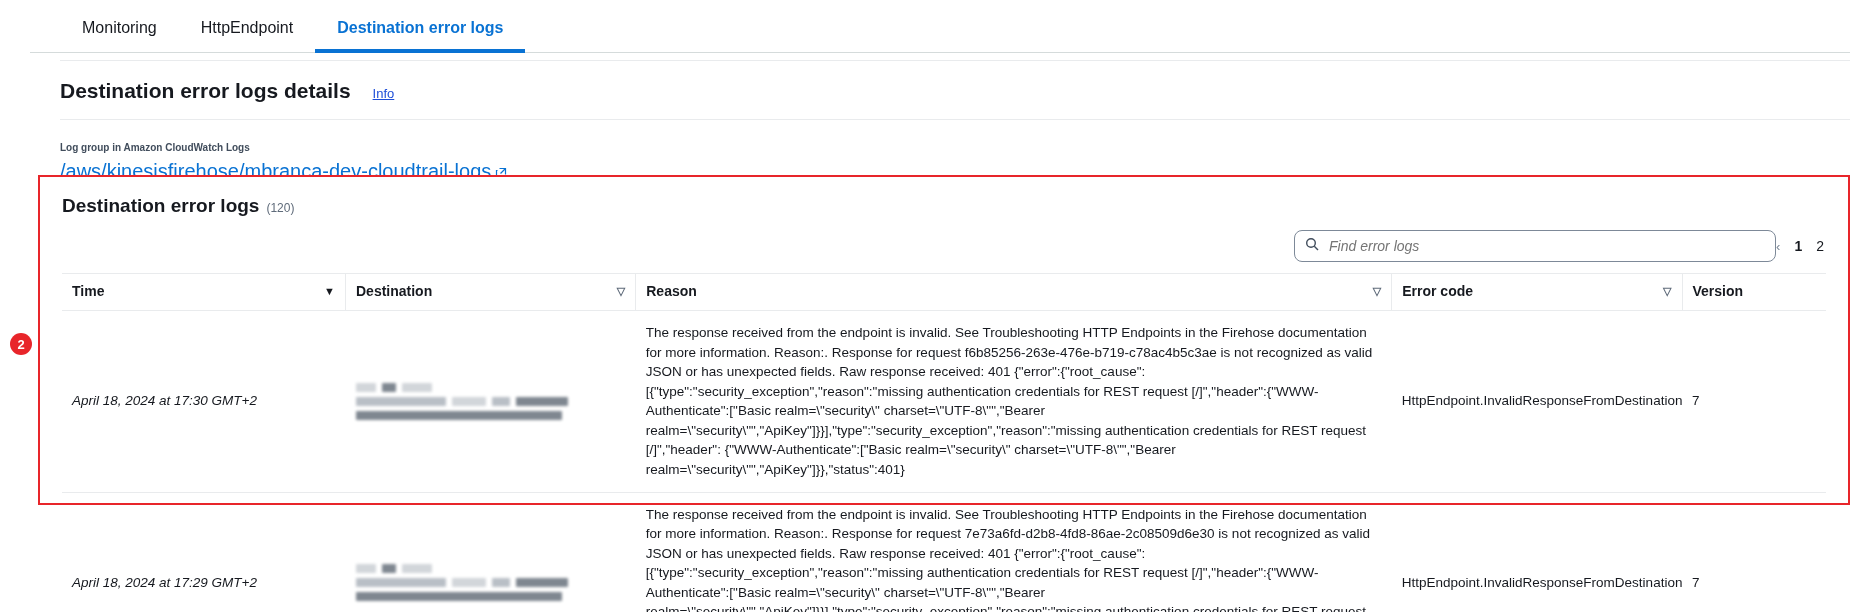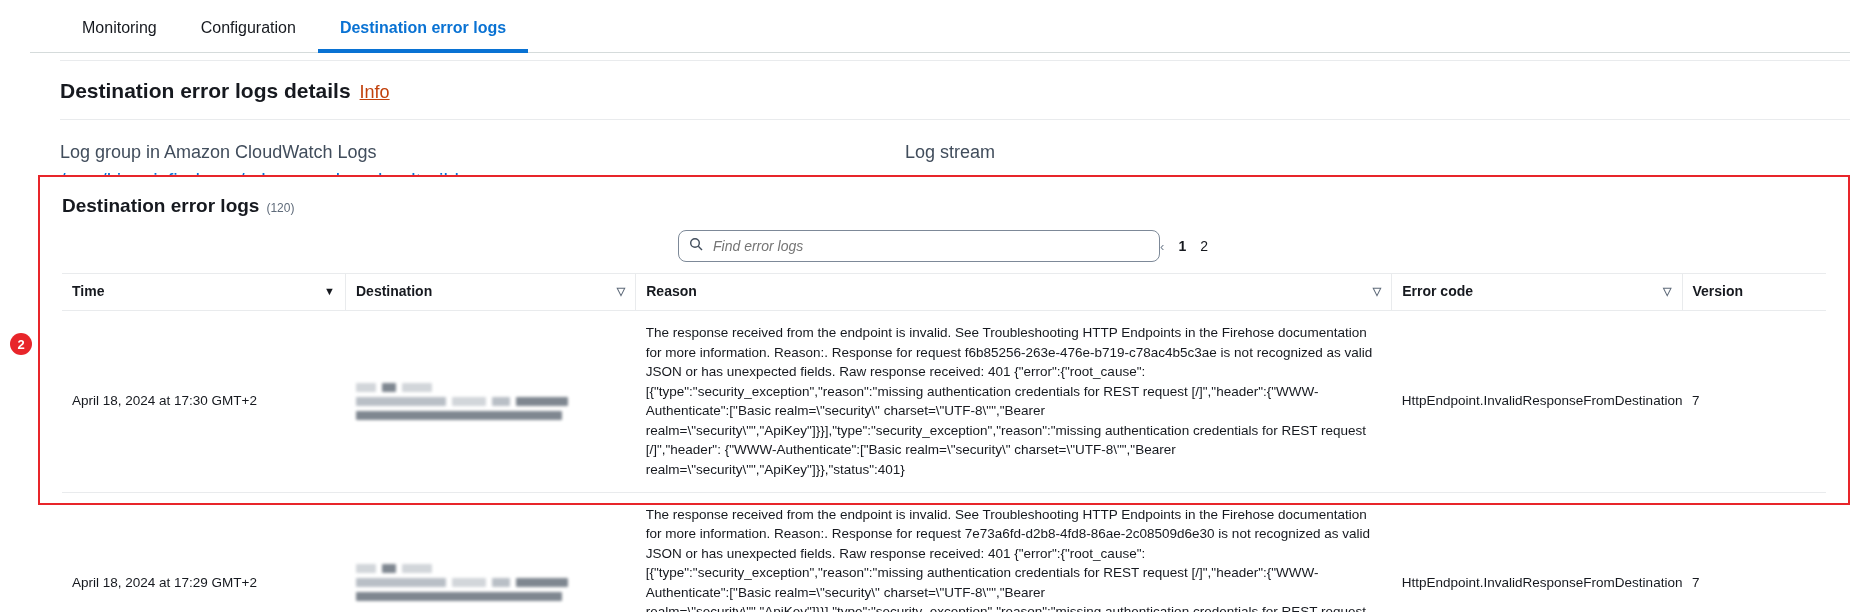--- a/index.html
+++ b/index.html
@@ -49,44 +49,44 @@
   .details {
     position: absolute;
     left: 60px; top: 60px;
     width: 1790px;
     border-top: 1px solid #e9ebed;
   }
   .details-header {
     padding: 18px 0 16px 0;
     display: flex;
     align-items: baseline;
-    gap: 9px;
+    gap: 22px;
     border-bottom: 1px solid #e9ebed;
     margin-right: 0;
   }
   .details-title {
     font-size: 21px;
     font-weight: bold;
     color: #16191f;
   }
   .info-link {
-    font-size: 18px;
-    color: #c2410c;
+    font-size: 13px;
+    color: #1d4ed8;
     text-decoration: underline;
     cursor: pointer;
   }
   .details-grid {
     display: flex;
     padding: 22px 0 20px 0;
   }
   .detail-col { width: 845px; }
   .detail-label {
-    font-size: 18px;
+    font-size: 10px;
     color: #414d5c;
-    font-weight: normal;
+    font-weight: bold;
     margin-bottom: 7px;
   }
   .detail-value {
     font-size: 20px;
     color: #16191f;
   }
   .detail-value a {
     color: #0972d3;
     text-decoration: none;
     cursor: pointer;
@@ -115,21 +115,21 @@
     align-items: baseline;
     padding: 18px 0 0 0;
     gap: 7px;
   }
   .logs-title { font-size: 19px; font-weight: bold; }
   .logs-count { font-size: 12px; color: #5f6b7a; }
 
   .logs-controls {
     display: flex;
     align-items: center;
-    justify-content: center;
+    justify-content: flex-end;
     padding: 13px 0 11px 0;
   }
   .search-box {
     width: 482px;
     height: 32px;
     border: 1px solid #7d8998;
     border-radius: 8px;
     display: flex;
     align-items: center;
     padding: 0 10px;
@@ -186,21 +186,21 @@
   th.sep { border-left: 1px solid #e9ebed; }
 
   table.logs td {
     font-size: 13.5px;
     color: #16191f;
     padding: 12px 10px;
     border-bottom: 1px solid #e9ebed;
     vertical-align: middle;
     line-height: 1.45;
   }
-  td.time { font-size: 14px; white-space: nowrap; }
+  td.time { font-size: 14px; white-space: nowrap; font-style: italic; }
   td.msg { font-size: 13px; line-height: 1.47; }
   td.errcode { font-size: 13.5px; text-align: center; }
   td.version { font-size: 14px; }
 
   
   .redacted { display: flex; flex-direction: column; gap: 5px; }
   .redacted-row { display: flex; gap: 6px; align-items: center; }
   .blk {
     height: 9px;
     border-radius: 1px;
@@ -229,42 +229,41 @@
   
   .cutoff-row td { border-bottom: none; }
 </style>
 </head>
 <body>
 
 <div class="page">
 
   <div class="tabbar">
     <div class="tab">Monitoring</div>
-    <div class="tab">Configuration</div>
+    <div class="tab">HttpEndpoint</div>
     <div class="tab active">Destination error logs</div>
   </div>
 
   <div class="details">
     <div class="details-header">
       <span class="details-title">Destination error logs details</span>
       <span class="info-link">Info</span>
     </div>
     <div class="details-grid">
       <div class="detail-col">
         <div class="detail-label">Log group in Amazon CloudWatch Logs</div>
         <div class="detail-value">
           <a>/aws/kinesisfirehose/mbranca-dev-cloudtrail-logs</a><span class="ext-icon"><svg width="12" height="12" viewBox="0 0 12 12">
                 <path d="M4.5 1.5h6v6" stroke="#0972d3" stroke-width="1.2" fill="none"></path>
                 <path d="M10.5 1.5L5.5 6.5" stroke="#0972d3" stroke-width="1.2" fill="none"></path>
                 <path d="M8.5 9.5v1h-7v-7h1" stroke="#0972d3" stroke-width="1.2" fill="none"></path>
               </svg></span>
         </div>
       </div>
       <div class="detail-col">
-        <div class="detail-label">Log stream</div>
       </div>
     </div>
   </div>
 
   <div class="logs-panel">
     <div class="logs-inner">
 
       <div class="logs-head">
         <span class="logs-title">Destination error logs</span>
         <span class="logs-count">(120)</span>

